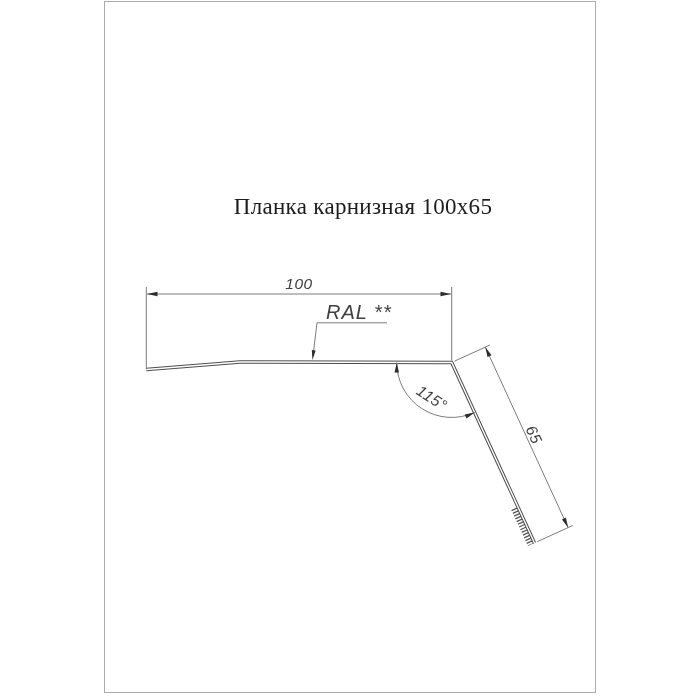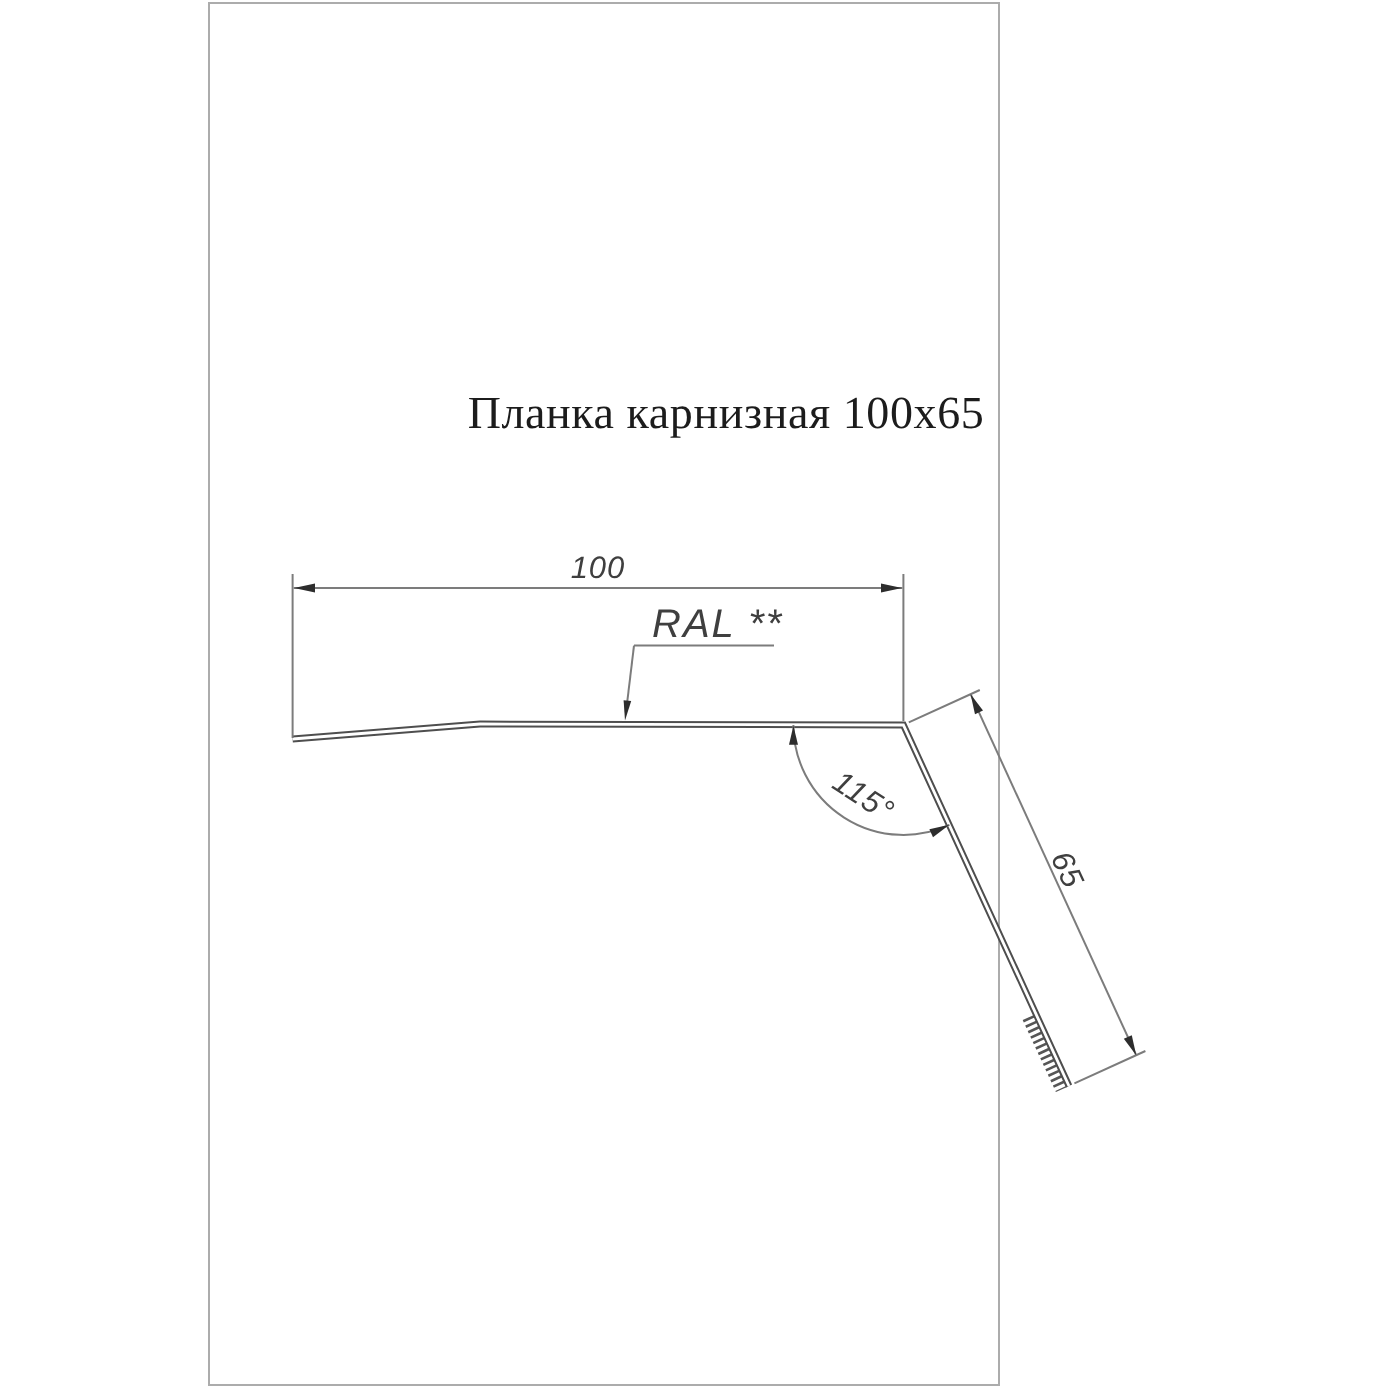--- a/index.html
+++ b/index.html
@@ -2,21 +2,21 @@
 <html><head>
 <meta charset="utf-8">
 <style>
   html,body{margin:0;padding:0;}
   body{
     width:700px;height:700px;overflow:hidden;background:#ffffff;
     font-family:"Liberation Sans",sans-serif;
   }
   .screen{position:relative;width:700px;height:700px;background:#ffffff;}
   .sheet{
-    position:absolute;left:104px;top:1px;width:396px;height:692px;
+    position:absolute;left:104px;top:1px;width:492px;height:692px;
     box-sizing:border-box;background:#ffffff;border:1px solid #acacac;
   }
   .sheet-title{
     position:absolute;left:258px;top:192px;transform:translateX(-50%);
     font-family:"Liberation Serif",serif;font-size:23px;color:#1c1c1c;
     white-space:nowrap;letter-spacing:.3px;
   }
   svg.drawing{position:absolute;left:0;top:0;display:block;}
   .thin{stroke:#7c7c7c;stroke-width:1;fill:none;}
   .arrow{fill:#2d2d2d;stroke:none;}

